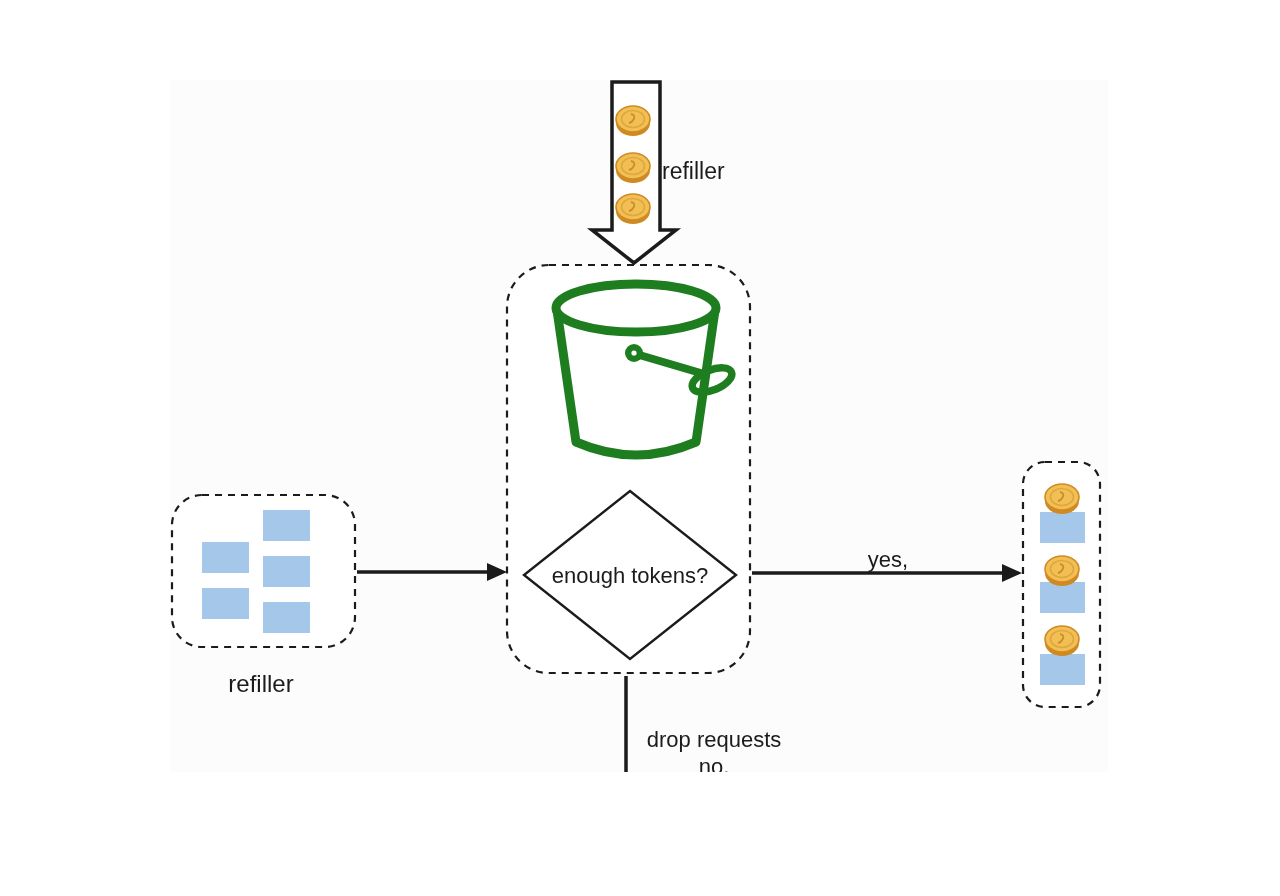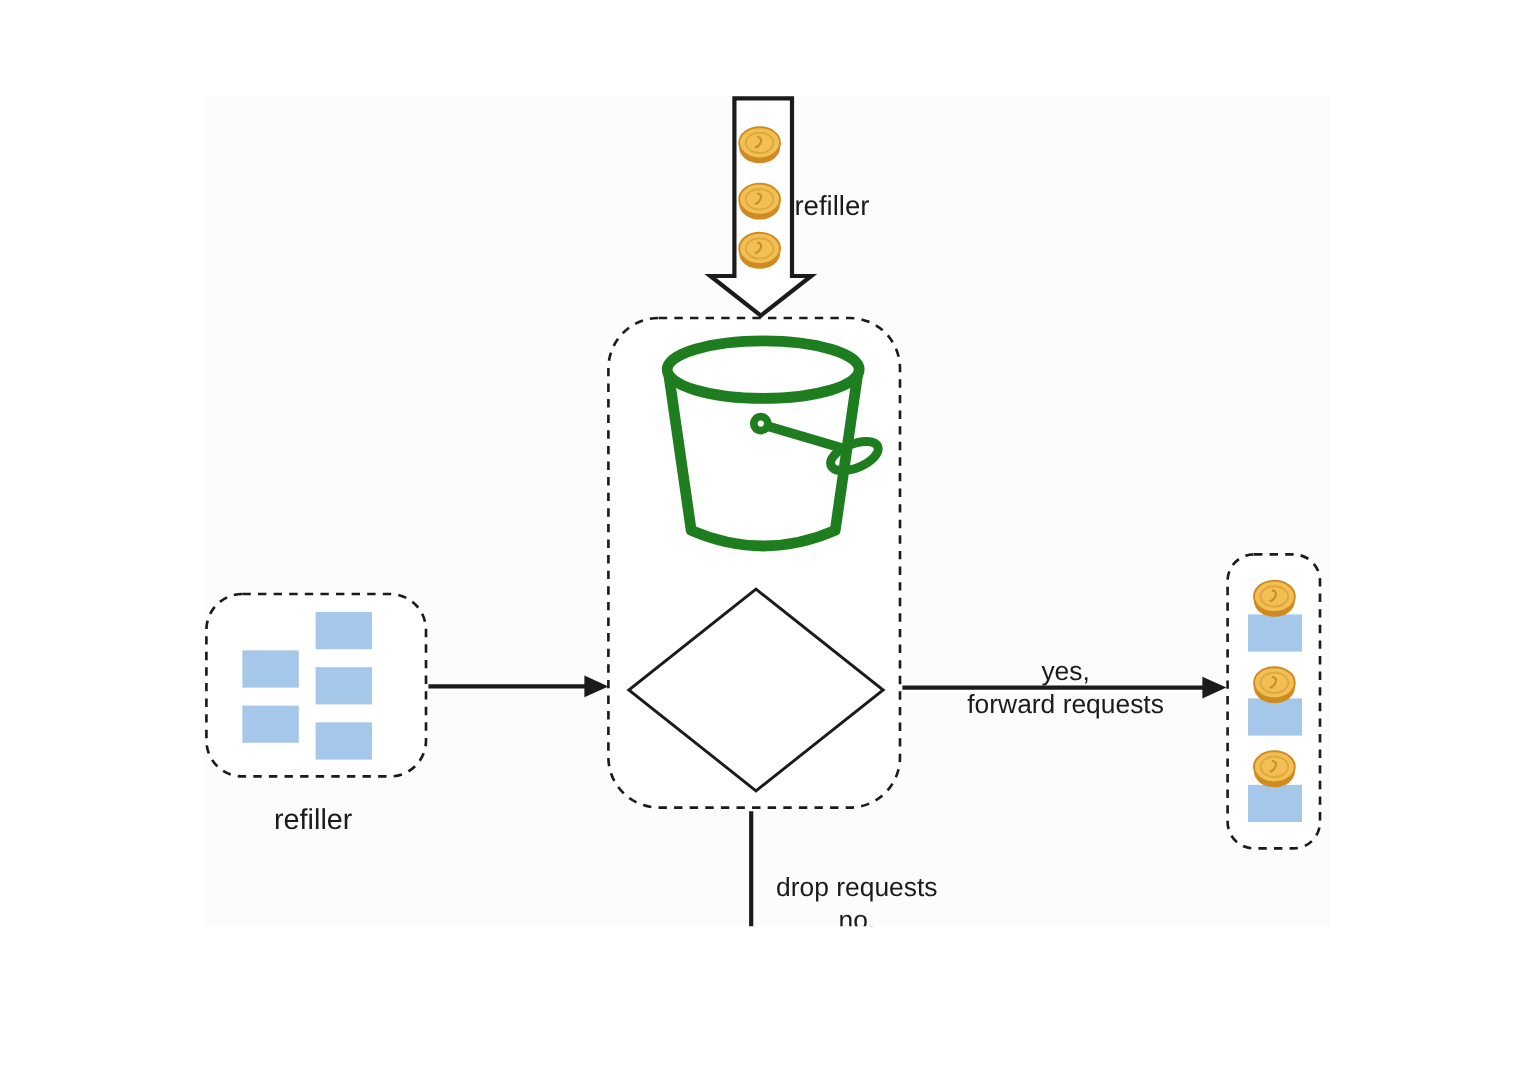--- a/index.html
+++ b/index.html
@@ -116,21 +116,21 @@
       <polygon class="arrow-head" points="1022,573 1002,564 1002,582"></polygon>
     </g>
     <g>
       <line class="arrow-line" x1="626" y1="676" x2="626" y2="812"></line>
       <polygon class="arrow-head" points="626,828 617,808 635,808"></polygon>
     </g>
   </svg>
 
   <div class="label lbl-refiller">refiller</div>
   <div class="label center lbl-requests">refiller</div>
+  <div class="label center lbl-decision">enough tokens?</div>
   <div class="label center lbl-yes">
     <div>yes,</div>
-    <div>forward requests</div>
   </div>
   <div class="label center lbl-no">
     <div>drop requests</div>
     <div>no,</div>
   </div>
 </div>
 
 </body></html>

